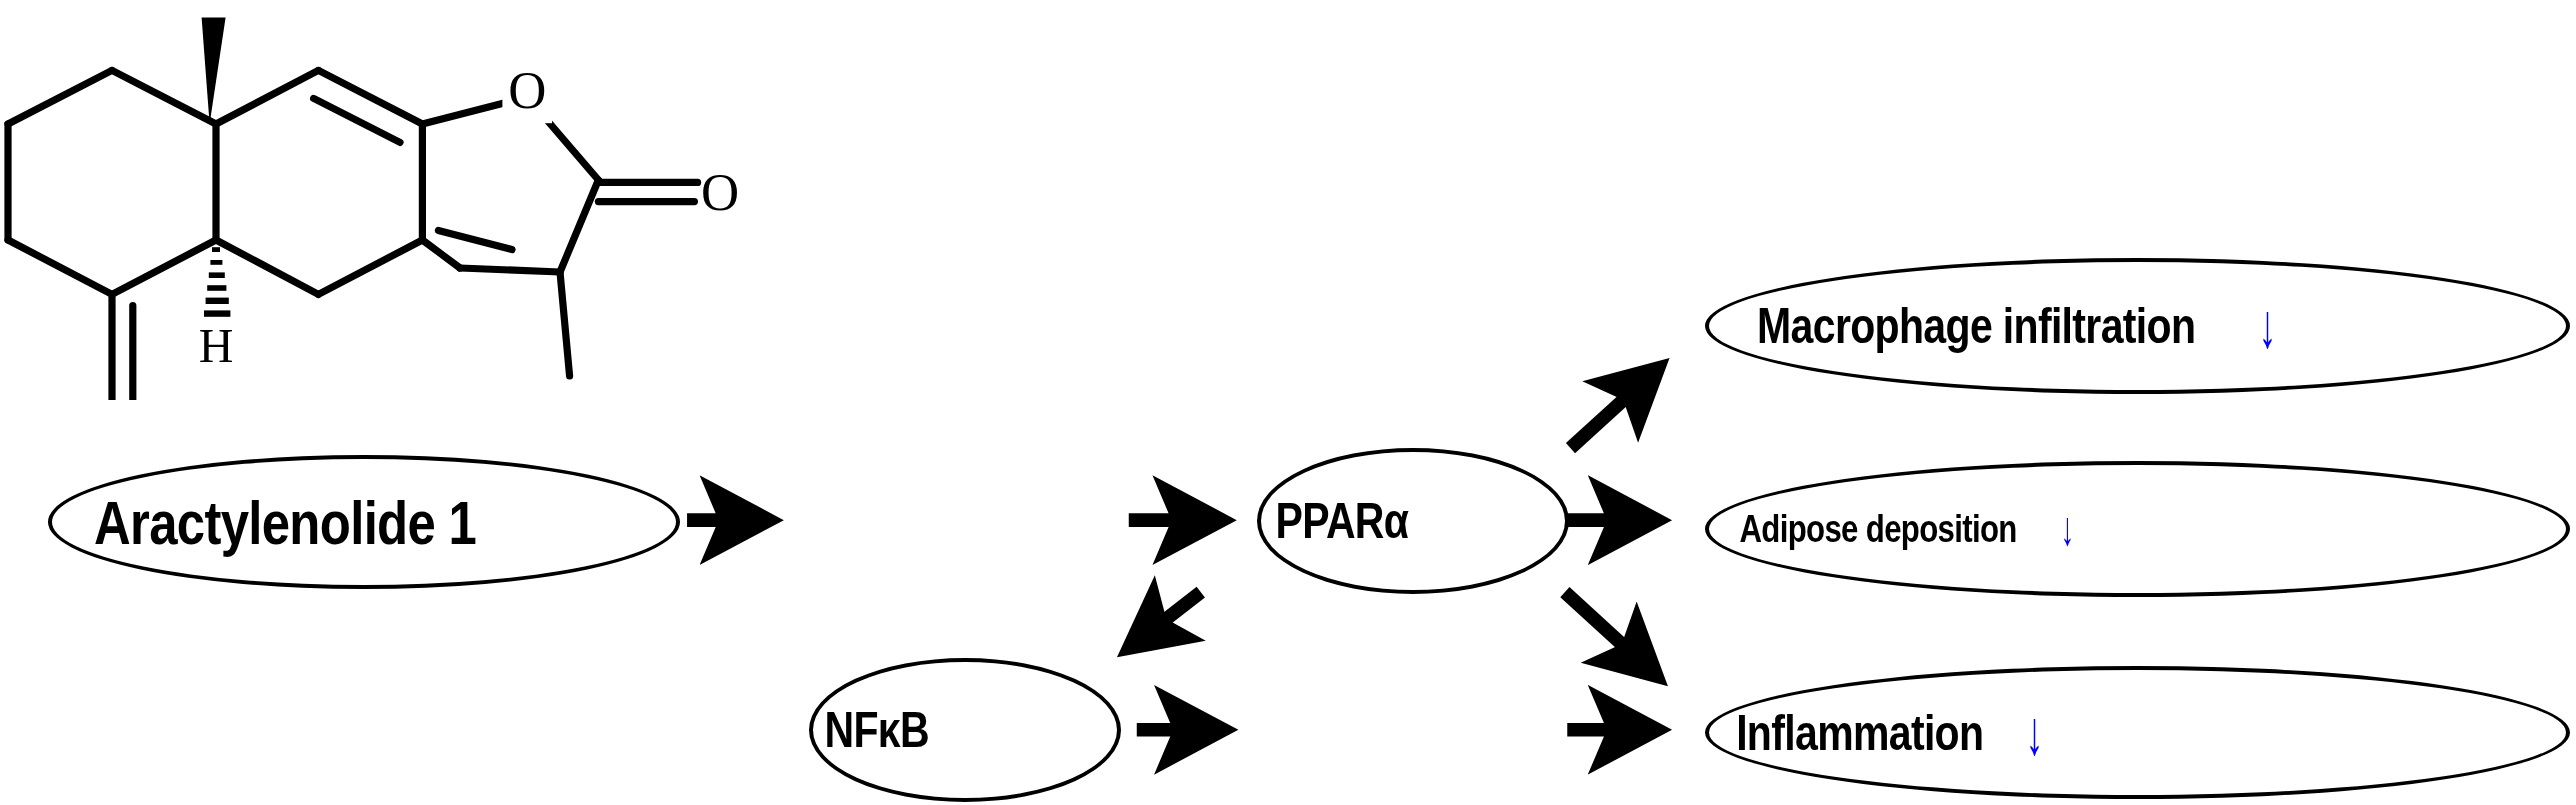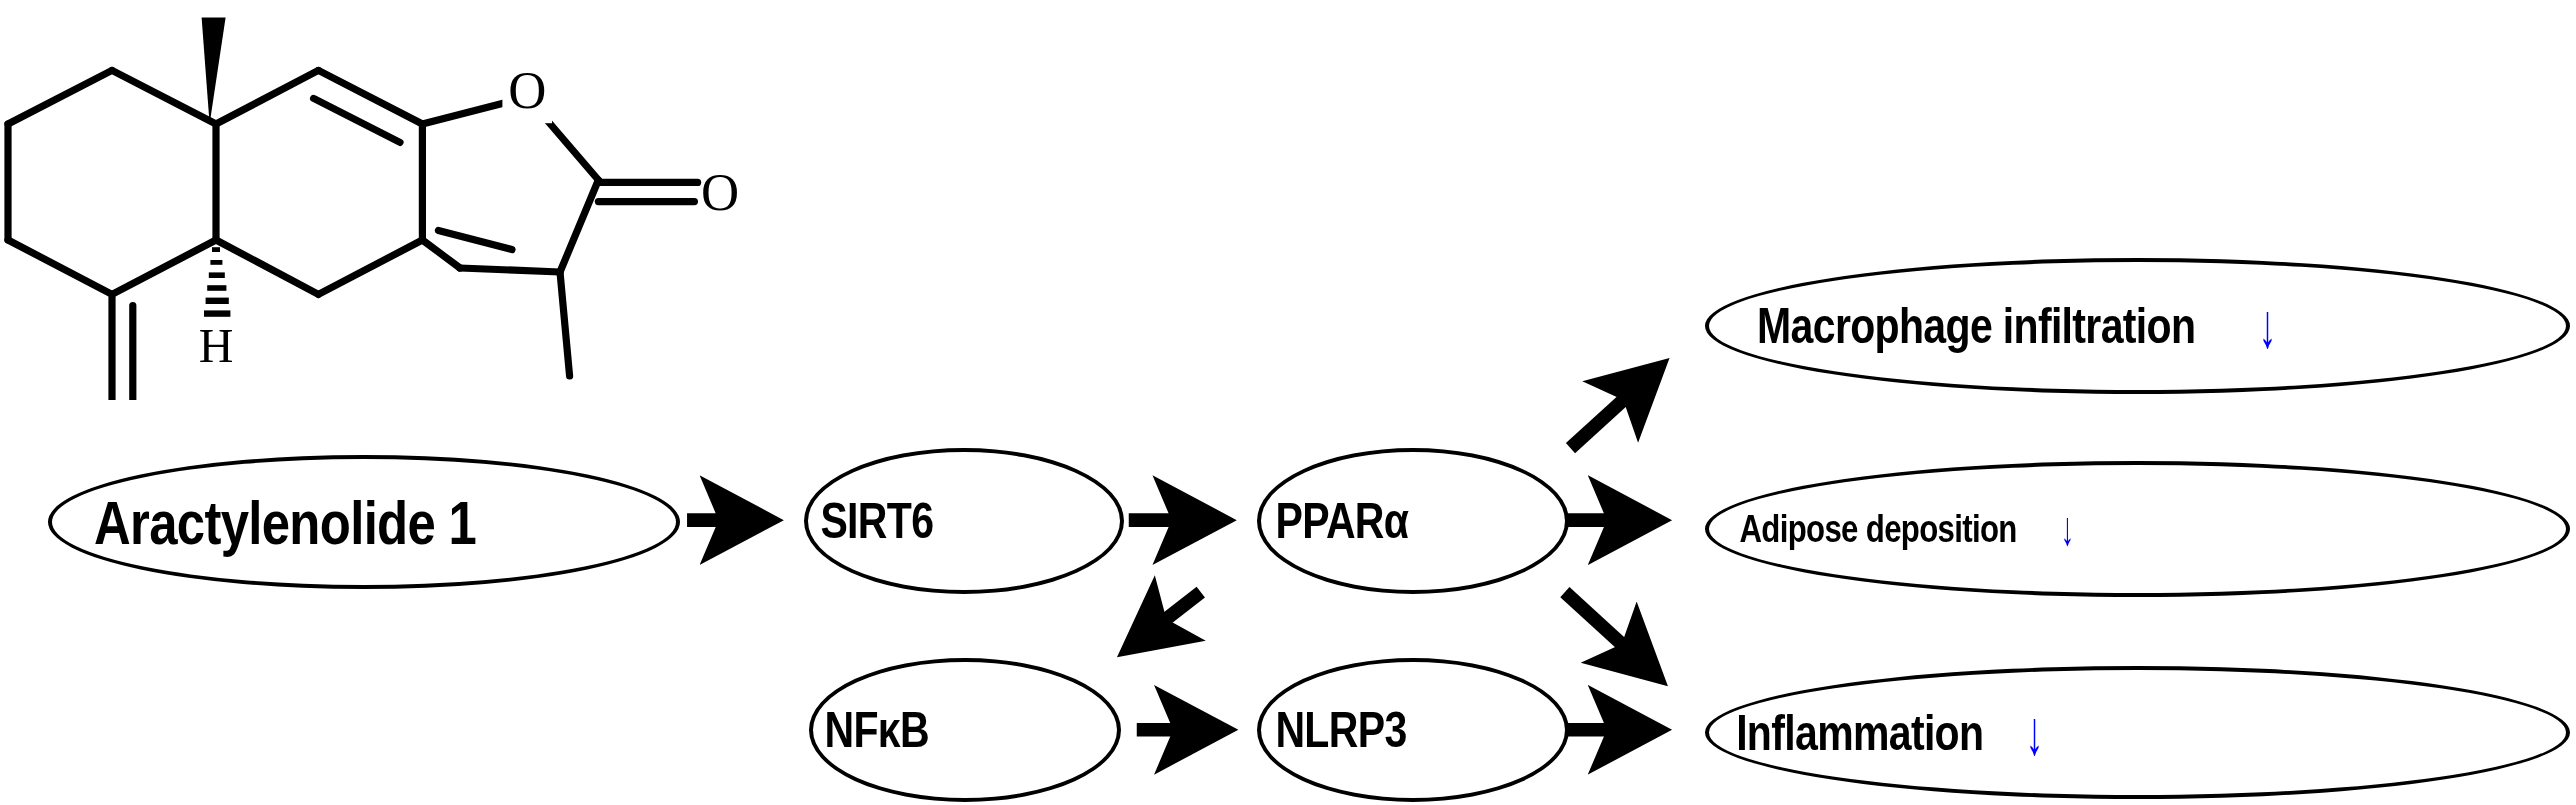--- a/index.html
+++ b/index.html
@@ -144,35 +144,29 @@
       <line x1="1420" y1="912" x2="1530" y2="912" marker-end="url(#ah)"></line>
 
       <line x1="1958" y1="912" x2="2072" y2="912" marker-end="url(#ah)"></line>
     </g>
   </svg>
 
   <div class="node" style="left:48px; top:455px; width:632px; height:134px; font-size:62px;">
     <span class="node-label">Aractylenolide 1</span>
   </div>
 
-  <div class="node" style="left:804px; top:448px; width:320px; height:146px; font-size:50px;">
-    <span class="node-label">SIRT6</span>
-  </div>
 
   <div class="node" style="left:1257px; top:448px; width:312px; height:146px; font-size:50px;">
     <span class="node-label">PPARα</span>
   </div>
 
   <div class="node" style="left:809px; top:658px; width:312px; height:144px; font-size:50px;">
     <span class="node-label">NFκB</span>
   </div>
 
-  <div class="node" style="left:1257px; top:658px; width:312px; height:144px; font-size:50px;">
-    <span class="node-label">NLRP3</span>
-  </div>
 
   <div class="node" style="left:1705px; top:258px; width:865px; height:136px; font-size:50px;">
     <span class="node-label">Macrophage infiltration</span>
     <span class="down-arrow">↓</span>
   </div>
 
   <div class="node" style="left:1705px; top:461px; width:865px; height:136px; font-size:38px;">
     <span class="node-label">Adipose deposition</span>
     <span class="down-arrow">↓</span>
   </div>

